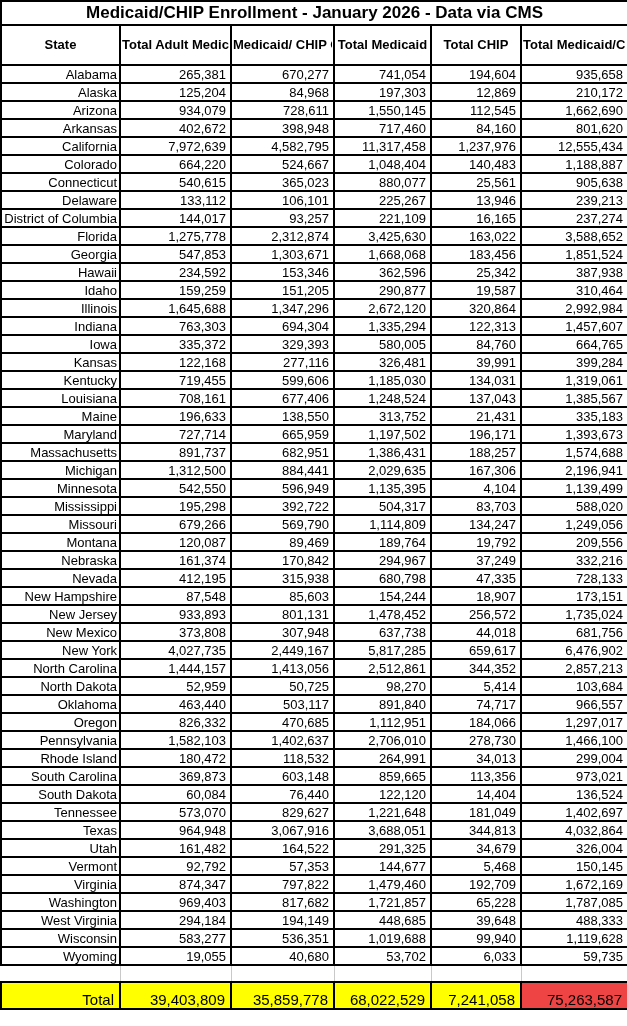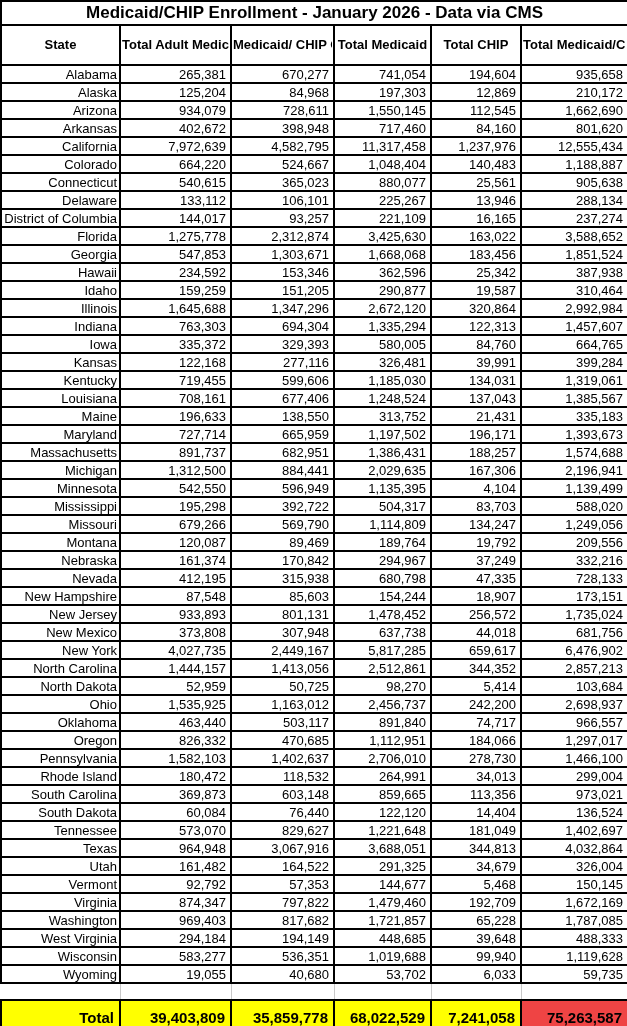--- a/index.html
+++ b/index.html
@@ -62,21 +62,21 @@
   tr.spacer-row td {
     border: none;
     border-right: 1px solid #c9c9c9;
     background: #ffffff;
   }
   tr.spacer-row td:last-child { border-right: none; }
   
   tr.total-row { height: 24px; }
   tr.total-row td {
     font-size: 15px;
-    font-weight: bold;
+    font-weight: normal;
     text-align: right;
     vertical-align: middle;
     padding: 8px 5px 0 1px;
   }
 </style>
 </head>
 <body>
 
 <div class="page">
   <table class="enroll">
@@ -163,21 +163,21 @@
           <td>880,077</td>
           <td>25,561</td>
           <td>905,638</td>
         </tr>
         <tr class="data-row">
           <td class="state-cell">Delaware</td>
           <td>133,112</td>
           <td>106,101</td>
           <td>225,267</td>
           <td>13,946</td>
-          <td>288,134</td>
+          <td>239,213</td>
         </tr>
         <tr class="data-row">
           <td class="state-cell">District of Columbia</td>
           <td>144,017</td>
           <td>93,257</td>
           <td>221,109</td>
           <td>16,165</td>
           <td>237,274</td>
         </tr>
         <tr class="data-row">
@@ -380,28 +380,20 @@
           <td>344,352</td>
           <td>2,857,213</td>
         </tr>
         <tr class="data-row">
           <td class="state-cell">North Dakota</td>
           <td>52,959</td>
           <td>50,725</td>
           <td>98,270</td>
           <td>5,414</td>
           <td>103,684</td>
-        </tr>
-        <tr class="data-row">
-          <td class="state-cell">Ohio</td>
-          <td>1,535,925</td>
-          <td>1,163,012</td>
-          <td>2,456,737</td>
-          <td>242,200</td>
-          <td>2,698,937</td>
         </tr>
         <tr class="data-row">
           <td class="state-cell">Oklahoma</td>
           <td>463,440</td>
           <td>503,117</td>
           <td>891,840</td>
           <td>74,717</td>
           <td>966,557</td>
         </tr>
         <tr class="data-row">

